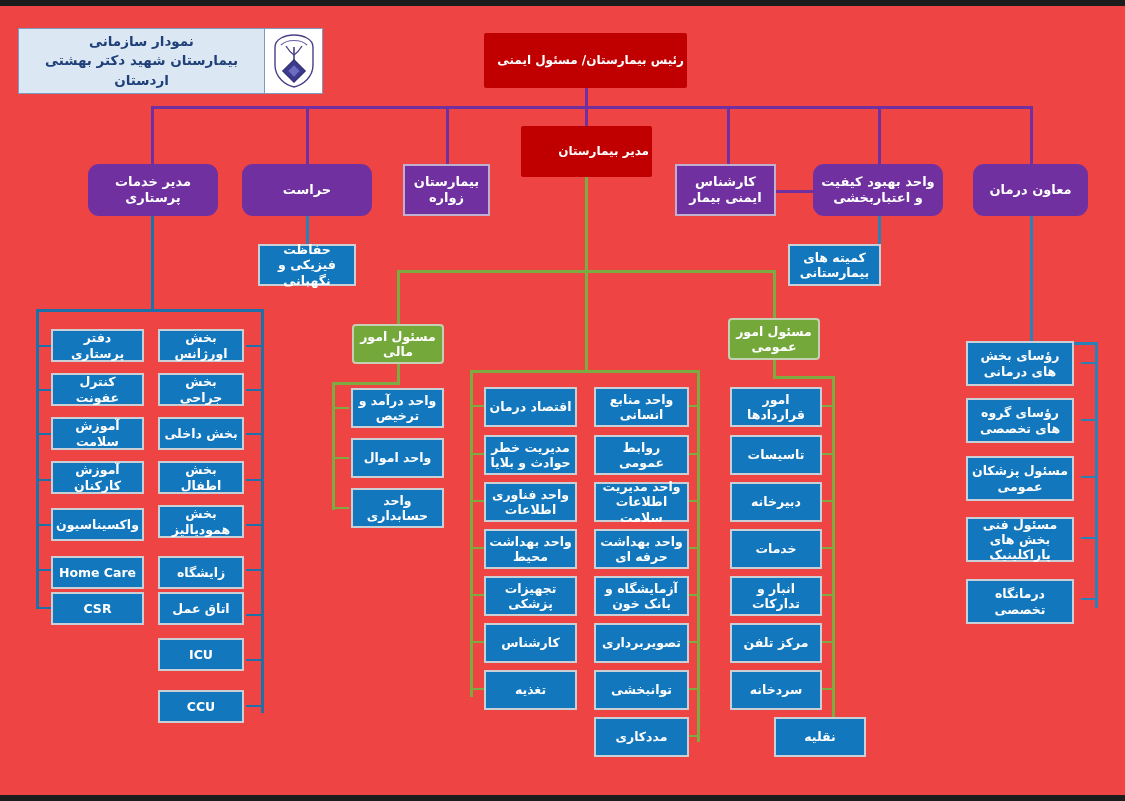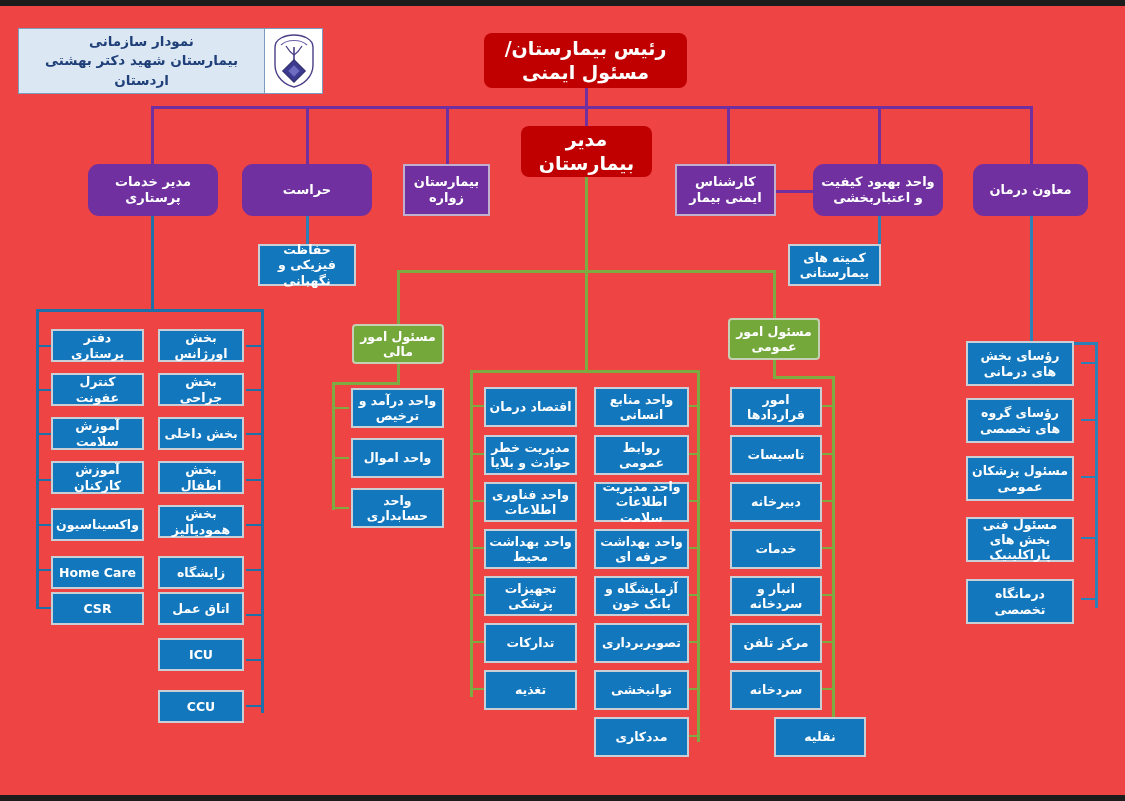--- a/index.html
+++ b/index.html
@@ -20,21 +20,21 @@
     display:flex;align-items:center;justify-content:center;
     text-align:center;
     color:#ffffff;
     line-height:1.22;
     box-sizing:border-box;
     z-index:5;
     direction:rtl;
     font-weight:bold;
   }
   .node span{display:block;width:100%;padding:0 3px;}
-  .red{background:#c00000;border-radius:8px;font-size:19px;}
+  .red{background:#c00000;border-radius:2px;font-size:12px;text-align:right;}
   .purple{background:#7030a0;border-radius:11px;font-size:13px;}
   .purple-sq{background:#7030a0;border:2px solid #bfb0cf;border-radius:0;font-size:13px;}
   .blue{background:#1277bc;border:2px solid #c9cfd4;border-radius:0;font-size:12.5px;}
   .green{background:#74a83a;border:2px solid #c4cfb4;border-radius:4px;font-size:12.5px;}
 
   
   .ln{position:absolute;z-index:1;}
   .p{background:#7030a0;}
   .b{background:#2d7fb8;}
   .b2{background:#1f6fa8;}
@@ -295,21 +295,21 @@
       <div class="node blue" style="left: 484px; top: 476px; width: 93px; height: 40px;">
         <span>واحد فناوری اطلاعات</span>
       </div>
       <div class="node blue" style="left: 484px; top: 523px; width: 93px; height: 40px;">
         <span>واحد بهداشت محیط</span>
       </div>
       <div class="node blue" style="left: 484px; top: 570px; width: 93px; height: 40px;">
         <span>تجهیزات پزشکی</span>
       </div>
       <div class="node blue" style="left: 484px; top: 617px; width: 93px; height: 40px;">
-        <span>تدارکات</span>
+        <span>کارشناس</span>
       </div>
       <div class="node blue" style="left: 484px; top: 664px; width: 93px; height: 40px;">
         <span>تغذیه</span>
       </div>
     </div>
   <div id="mgr-right-col">
       <div class="node blue" style="left: 594px; top: 381px; width: 95px; height: 40px;">
         <span>واحد منابع انسانی</span>
       </div>
       <div class="node blue" style="left: 594px; top: 429px; width: 95px; height: 40px;">
@@ -341,21 +341,21 @@
       <div class="node blue" style="left: 730px; top: 429px; width: 92px; height: 40px;">
         <span>تاسیسات</span>
       </div>
       <div class="node blue" style="left: 730px; top: 476px; width: 92px; height: 40px;">
         <span>دبیرخانه</span>
       </div>
       <div class="node blue" style="left: 730px; top: 523px; width: 92px; height: 40px;">
         <span>خدمات</span>
       </div>
       <div class="node blue" style="left: 730px; top: 570px; width: 92px; height: 40px;">
-        <span>انبار و سردخانه</span>
+        <span>انبار و تدارکات</span>
       </div>
       <div class="node blue" style="left: 730px; top: 617px; width: 92px; height: 40px;">
         <span>مرکز تلفن</span>
       </div>
       <div class="node blue" style="left: 730px; top: 664px; width: 92px; height: 40px;">
         <span>سردخانه</span>
       </div>
       <div class="node blue" style="left: 730px; top: 711px; width: 92px; height: 40px; margin-left: 44px;">
         <span>نقلیه</span>
       </div>

